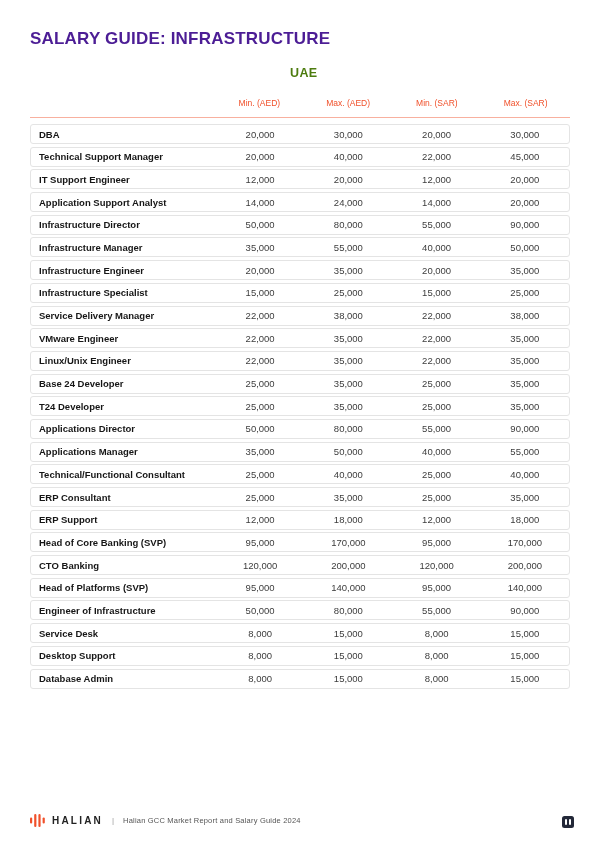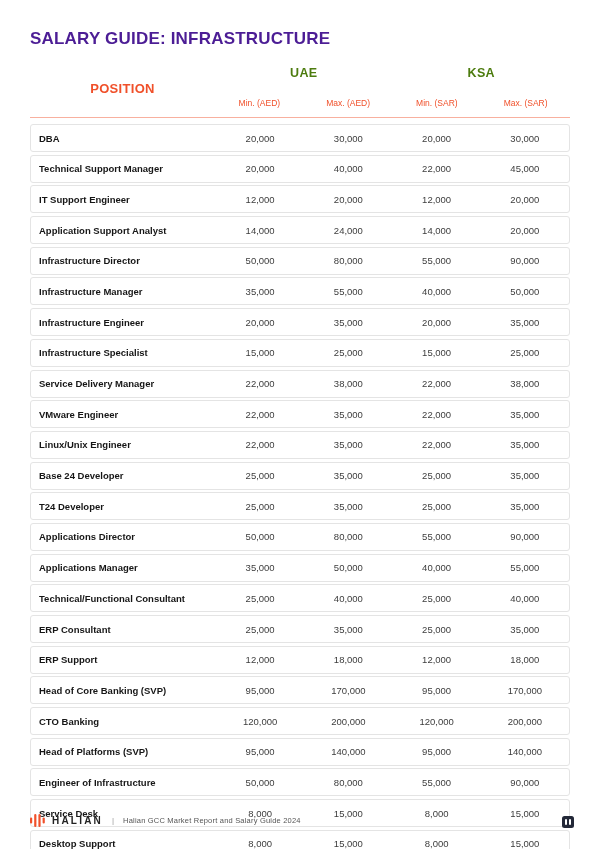--- a/index.html
+++ b/index.html
@@ -72,21 +72,21 @@
   .col-head.ch1 { grid-column: 2; }
   .col-head.ch2 { grid-column: 3; }
   .col-head.ch3 { grid-column: 4; }
   .col-head.ch4 { grid-column: 5; }
   
   .rows { margin: 6px 30px 0 30px; }
   .row {
     display: grid;
     grid-template-columns: 185px repeat(4, 1fr);
     align-items: center;
-    height: 28px;
+    height: 20px;
     background: #ffffff;
     border: 1px solid #E4E4E4;
     border-radius: 3px;
     margin-bottom: 2.7px;
   }
   .pos {
     padding-left: 8px;
     font-size: 9.5px;
     font-weight: bold;
     color: #161616;
@@ -135,23 +135,21 @@
 </head>
 <body>
 
 <div class="page">
 
   <div class="header">
     <div class="doc-title">SALARY GUIDE: INFRASTRUCTURE</div>
   </div>
 
   <div class="table-head">
-    <div class="pos-head">POSITION</div>
     <div class="region uae">UAE</div>
-    <div class="region ksa">KSA</div>
     <div class="col-head ch1">Min. (AED)</div>
     <div class="col-head ch2">Max. (AED)</div>
     <div class="col-head ch3">Min. (SAR)</div>
     <div class="col-head ch4">Max. (SAR)</div>
   </div>
 
   <div class="rows">
       <div class="row">
         <div class="pos">DBA</div>
         <div class="val">20,000</div>

